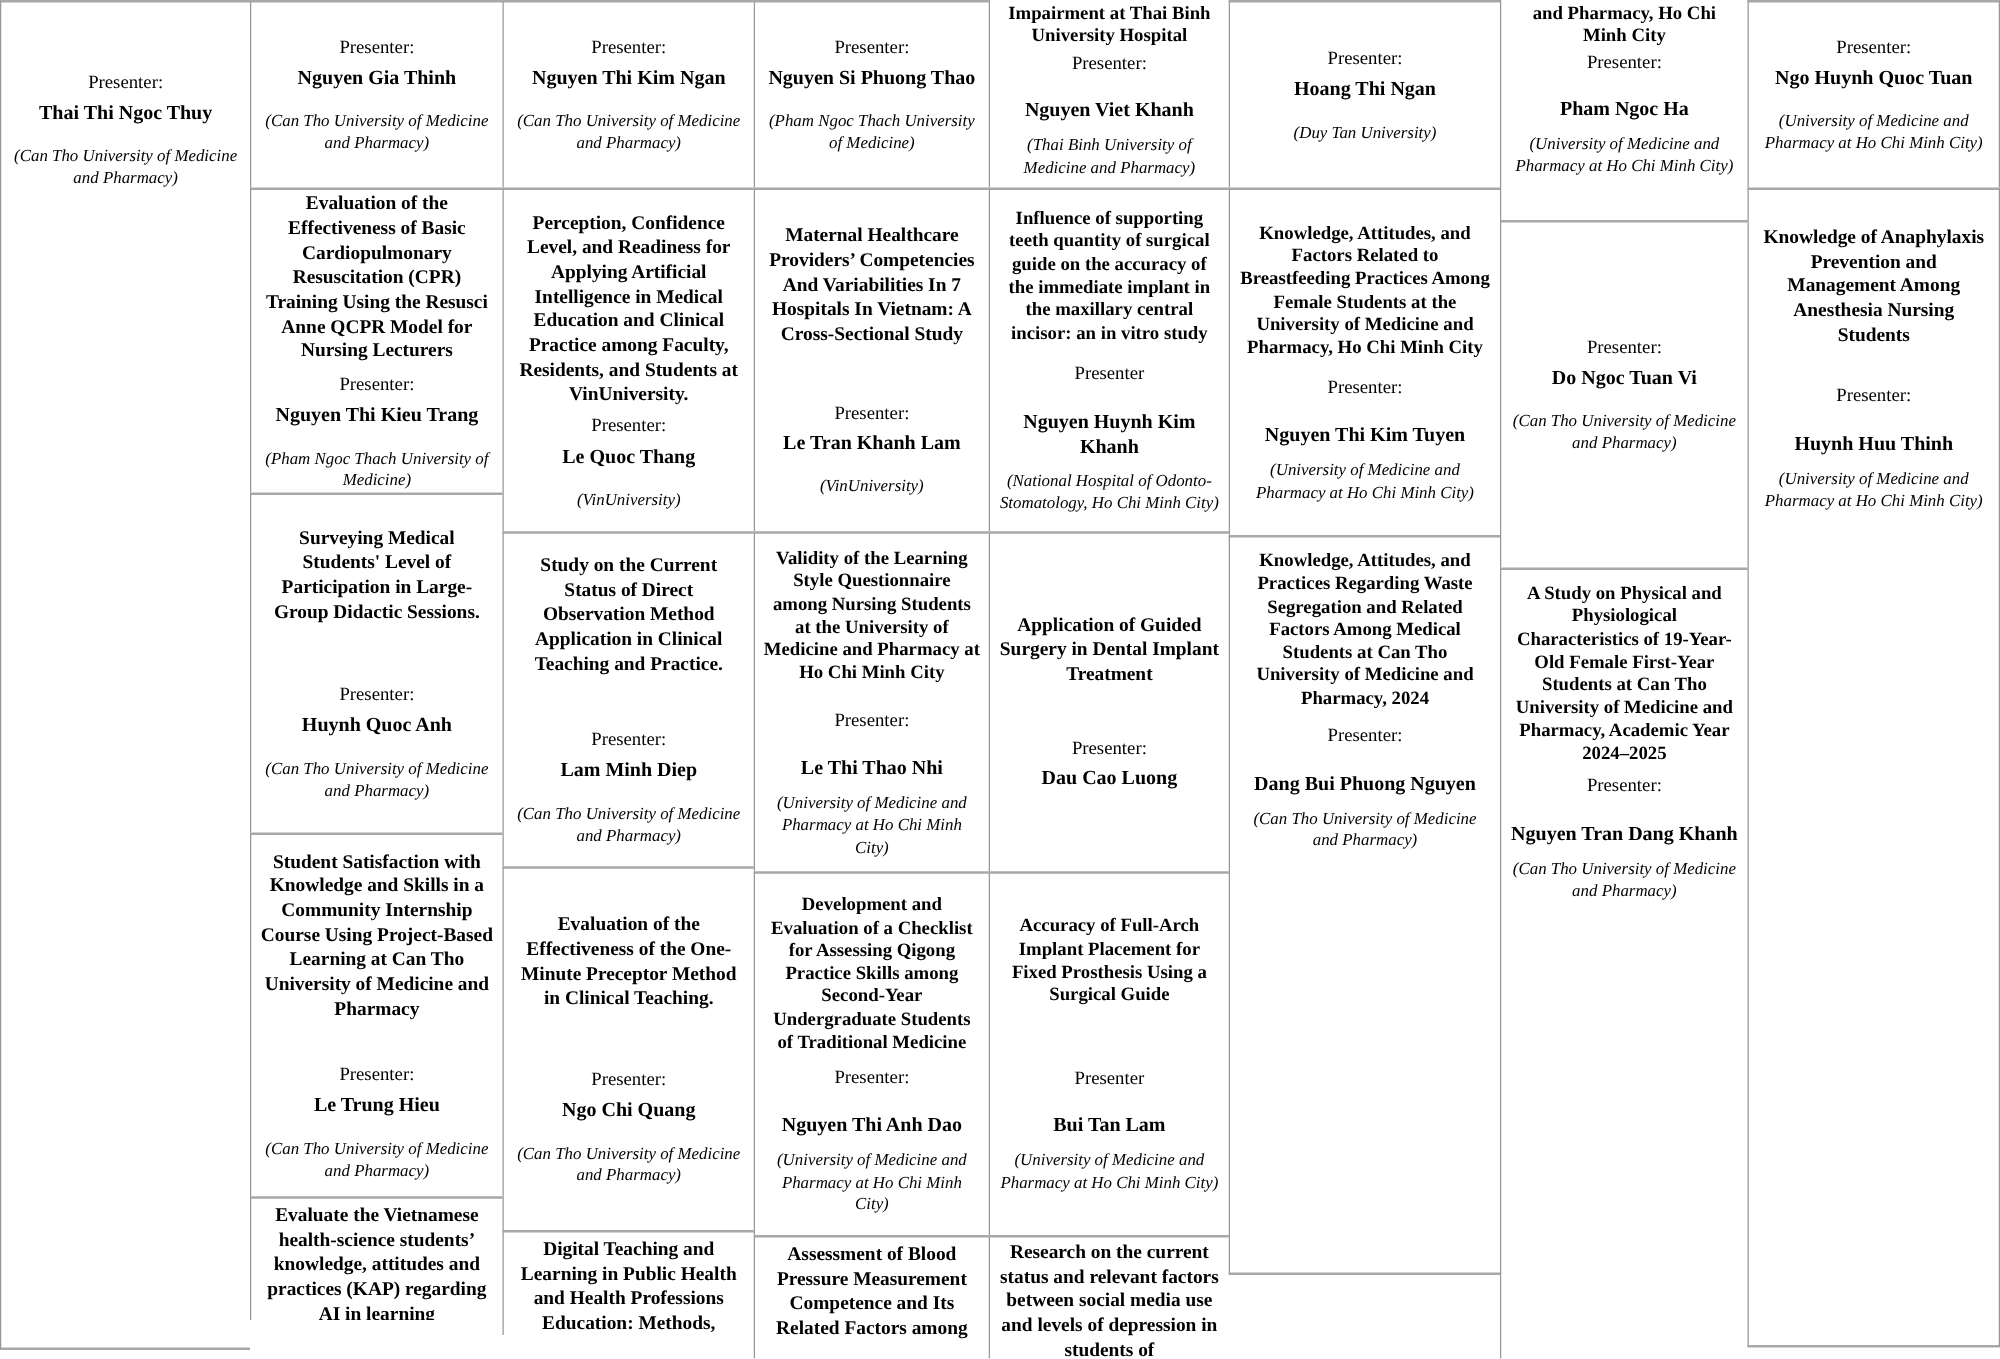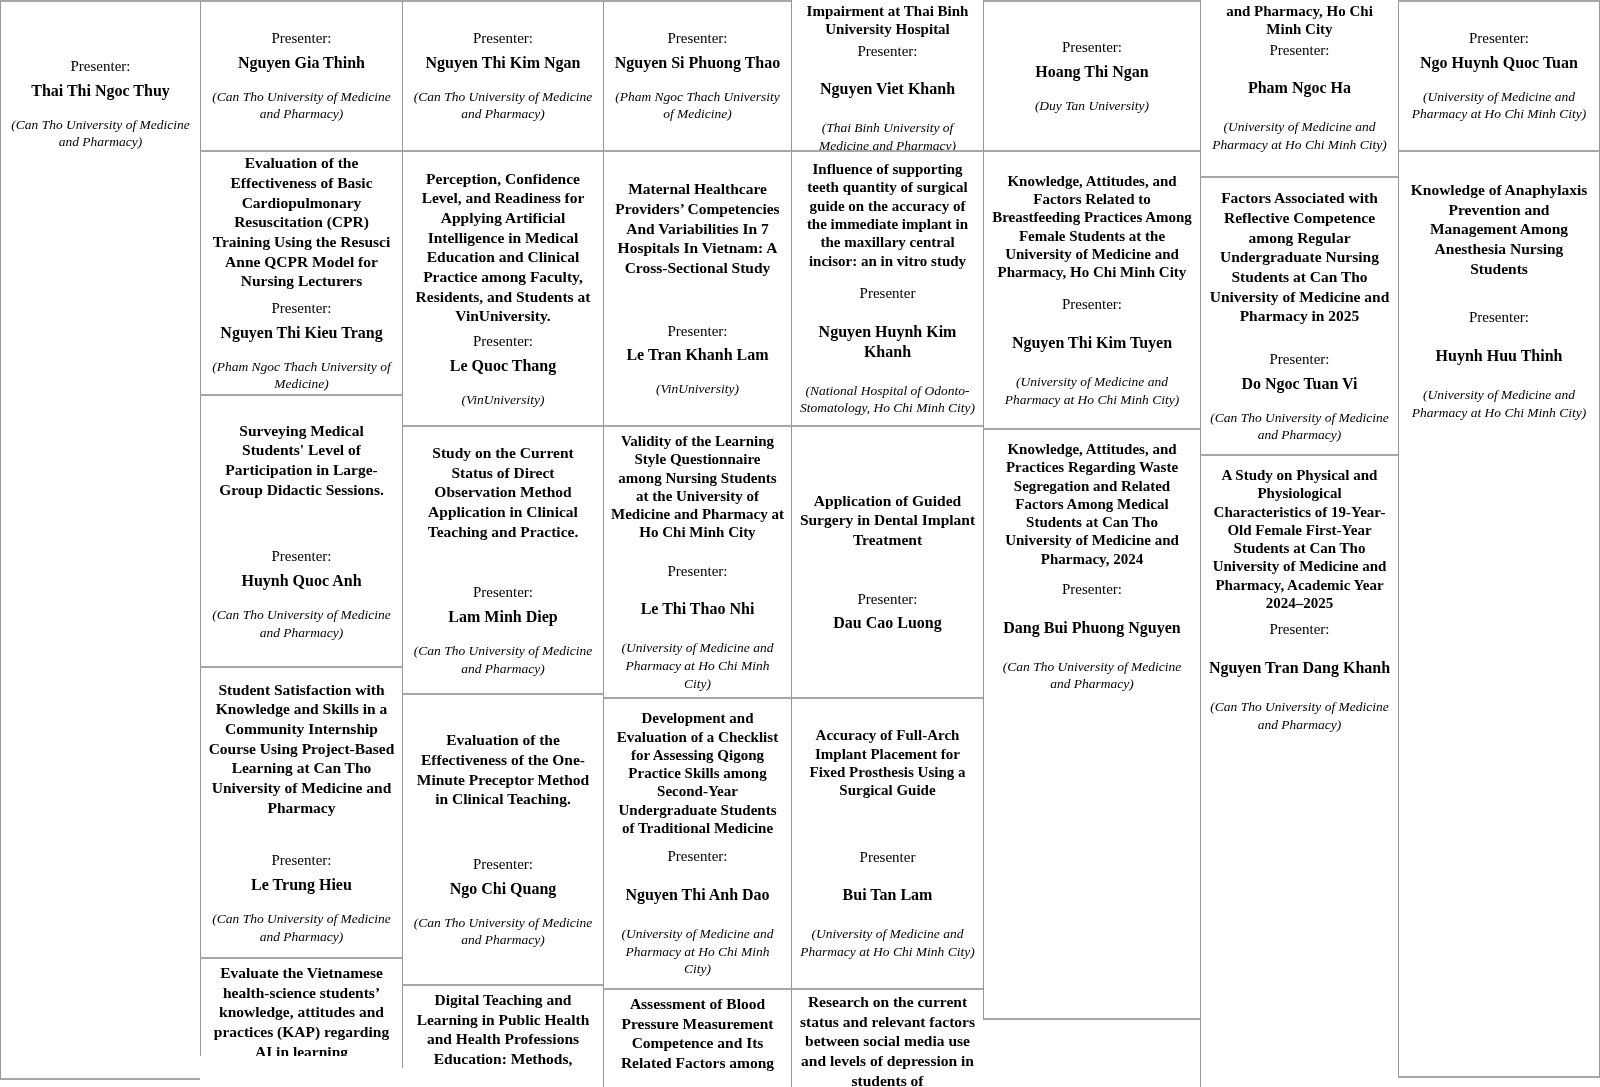--- a/index.html
+++ b/index.html
@@ -12,21 +12,21 @@
   .bt{border-top:2px solid #a8a8a8;}
   .bb{border-bottom:2px solid #a8a8a8;}
   .br{border-right:1px solid #979797;}
   .top{justify-content:flex-start;}
   .title{font-weight:bold;font-size:15.5px;line-height:1.27;font-family:Liberation Serif, serif;}
   .pblock{display:flex;flex-direction:column;align-items:center;}
   .plabel{font-size:15px;line-height:1.25;}
   .pname{font-weight:bold;font-size:16px;line-height:1.25;margin-top:5px;}
   .paffil{font-style:italic;font-size:13.5px;line-height:1.3;margin-top:15px;}
   .tight .pname{margin-top:19px;}
-  .tight .paffil{margin-top:20px;}
+  .tight .paffil{margin-top:8px;}
   .tight .title{font-size:15px;line-height:1.22;}
 </style>
 </head>
 <body>
 
 <div id="page">
   <div class="grid">
 
     <div class="col">
       <div class="cell bt bb top" style="height:1080px;padding-top:55px">
@@ -215,21 +215,20 @@
     <div class="col">
       <div class="cell top tight" style="height:176px;row-gap:2px;padding-top:2px">
         <div class="title">and Pharmacy, Ho Chi Minh City</div>
         <div class="pblock">
           <div class="plabel">Presenter:</div>
           <div class="pname">Pham Ngoc Ha</div>
           <div class="paffil">(University of Medicine and Pharmacy at Ho Chi Minh City)</div>
         </div>
       </div>
       <div class="cell bt" style="height:278px;row-gap:24px">
-        <div class="title">Factors Associated with Reflective Competence among Regular Undergraduate Nursing Students at Can Tho University of Medicine and Pharmacy in 2025</div>
         <div class="pblock">
           <div class="plabel">Presenter:</div>
           <div class="pname">Do Ngoc Tuan Vi</div>
           <div class="paffil">(Can Tho University of Medicine and Pharmacy)</div>
         </div>
       </div>
       <div class="cell bt bb top tight" style="height:804px;row-gap:8px;padding-top:10px">
         <div class="title">A Study on Physical and Physiological Characteristics of 19-Year-Old Female First-Year Students at Can Tho University of Medicine and Pharmacy, Academic Year 2024–2025</div>
         <div class="pblock">
           <div class="plabel">Presenter:</div>

